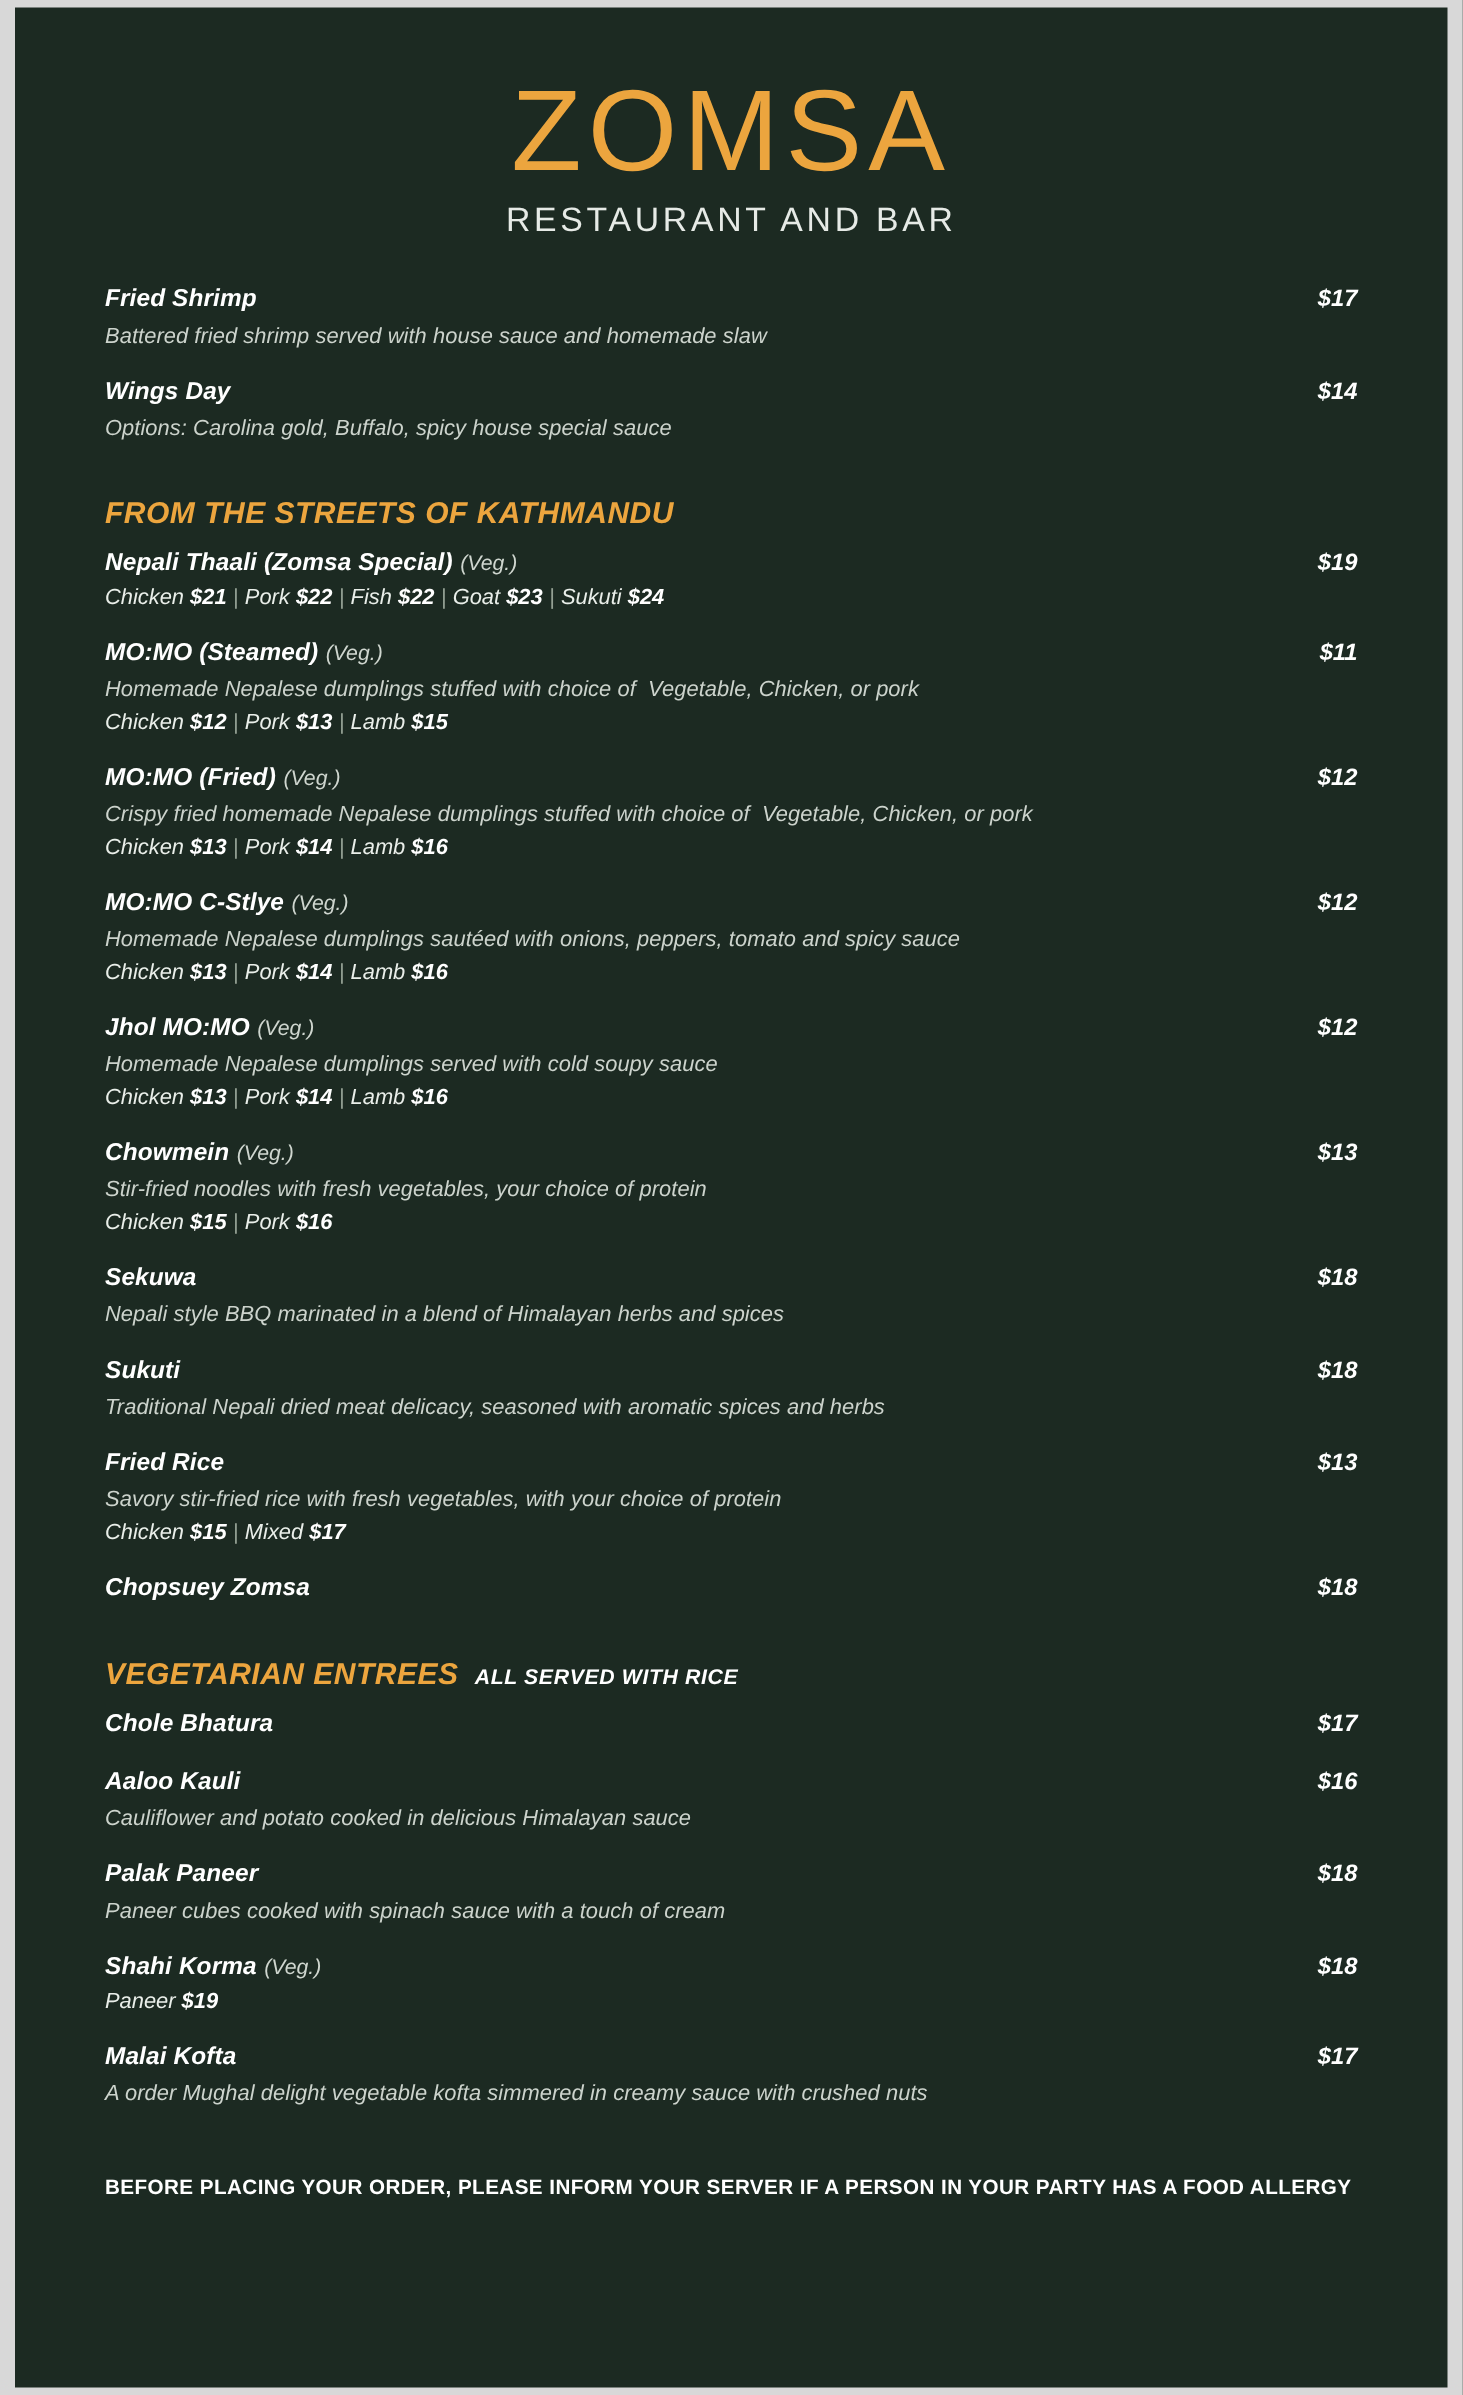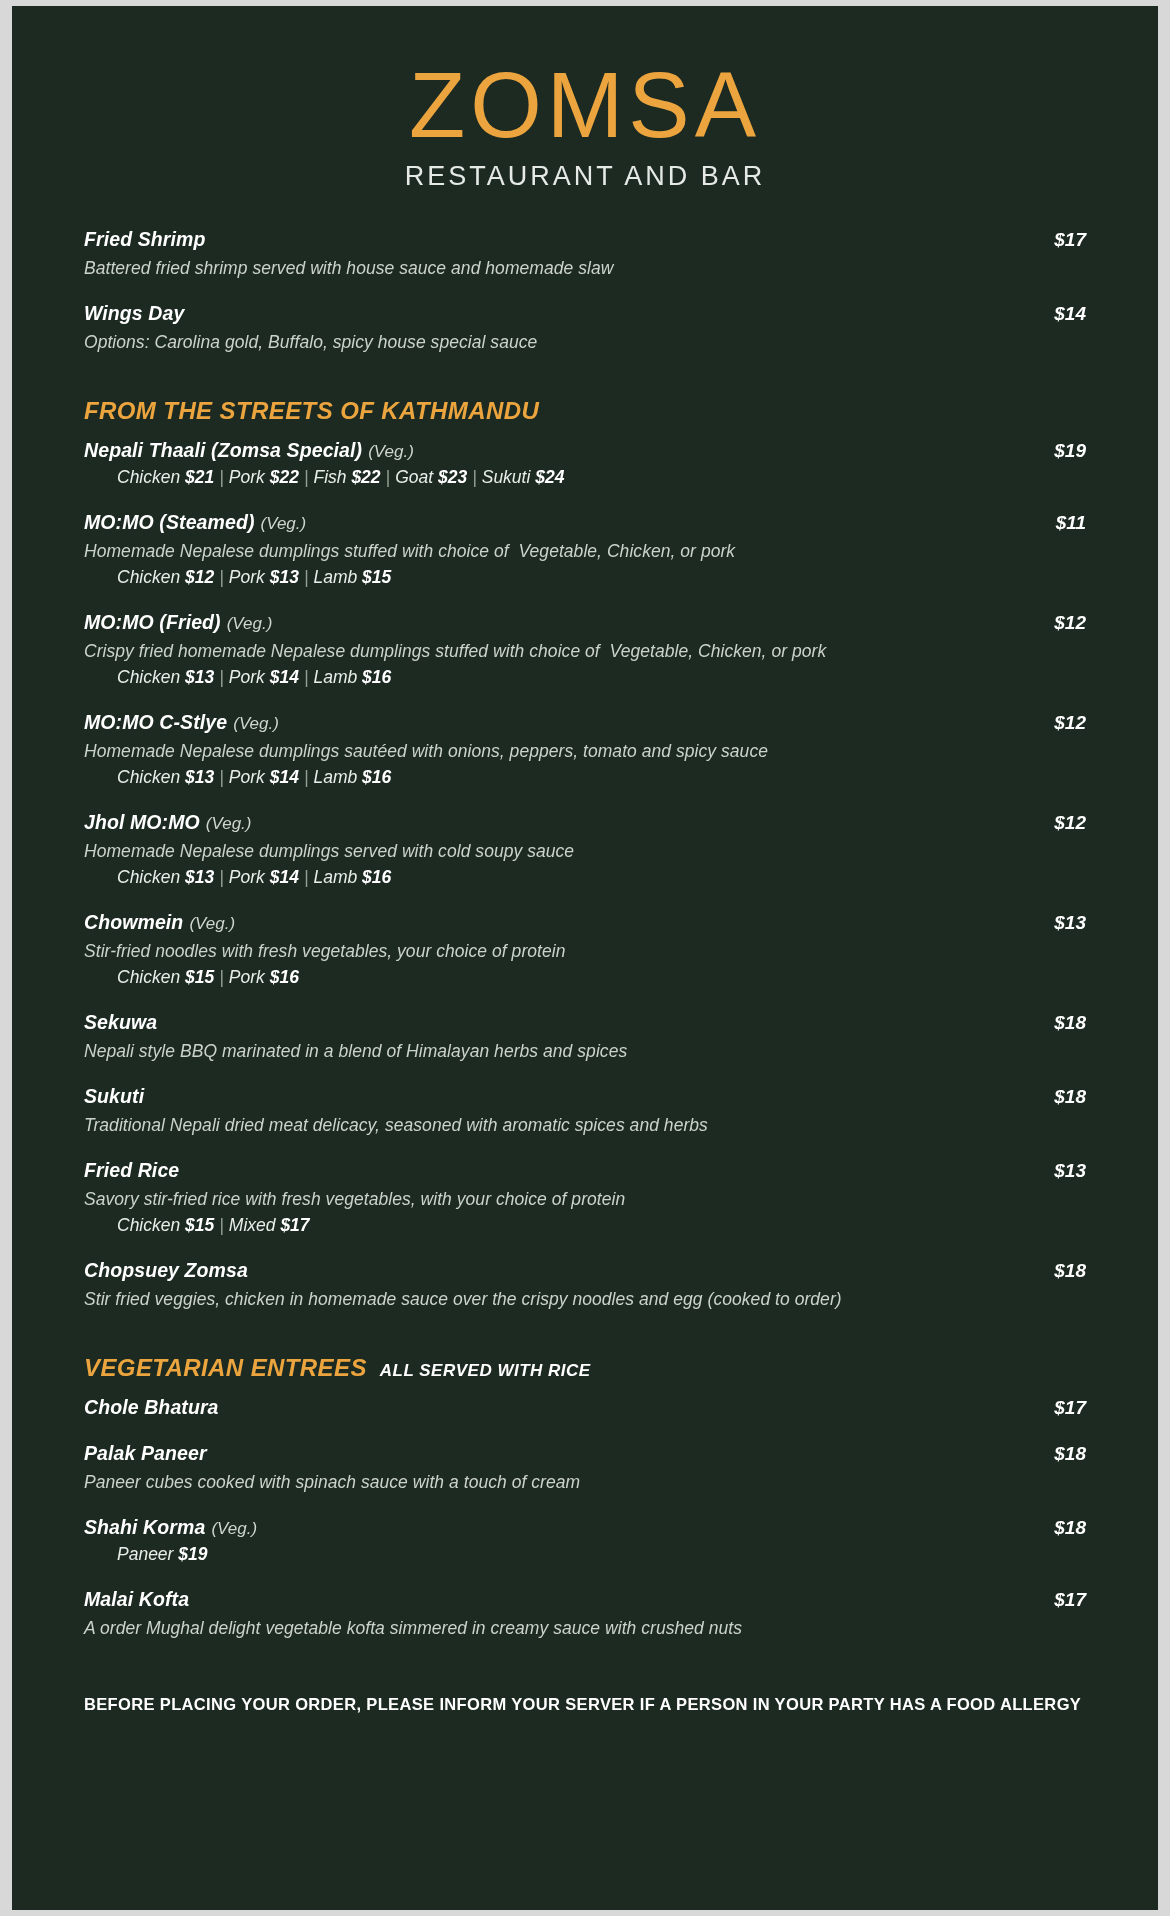--- a/index.html
+++ b/index.html
@@ -99,21 +99,20 @@
     color: #ccd3cc;
     font-size: 17.5px;
     margin-top: 7px;
     letter-spacing: 0.05px;
     white-space: pre-wrap;
   }
   .item-options {
     color: #e9eee9;
     font-size: 17.5px;
     margin-top: 5px;
-    margin-left: 33px;
   }
   .opt-label { font-weight: normal; }
   .opt-price { font-weight: bold; color: #ffffff; }
   .opt-sep { color: #93a093; margin: 0 5px; font-weight: normal; }
   .footer-note {
     margin: 56px 72px 0 72px;
     color: #ffffff;
     font-size: 16.5px;
     font-weight: bold;
     letter-spacing: 0.35px;
@@ -214,34 +213,40 @@
           <span class="item-price">$13</span>
         </div>
         <div class="item-desc">Savory stir-fried rice with fresh vegetables, with your choice of protein</div>
         <div class="item-options"><span class="opt-label">Chicken </span><span class="opt-price">$15</span><span class="opt-sep">|</span><span class="opt-label">Mixed </span><span class="opt-price">$17</span></div>
       </div>
       <div class="item">
         <div class="item-head">
           <div><span class="item-name">Chopsuey Zomsa</span></div>
           <span class="item-price">$18</span>
         </div>
-        <div class="item-desc">Stir fried veggies, chicken in homemade sauce over the crispy noodles and egg (cooked to order)</div>
       </div>
       <div class="section-head">
         <span class="section-title">VEGETARIAN ENTREES</span>
         <span class="section-sub">ALL SERVED WITH RICE</span>
       </div>
       <div class="item">
         <div class="item-head">
           <div><span class="item-name">Chole Bhatura</span></div>
           <span class="item-price">$17</span>
         </div>
       </div>
       <div class="item">
         <div class="item-head">
+          <div><span class="item-name">Aaloo Kauli</span></div>
+          <span class="item-price">$16</span>
+        </div>
+        <div class="item-desc">Cauliflower and potato cooked in delicious Himalayan sauce</div>
+      </div>
+      <div class="item">
+        <div class="item-head">
           <div><span class="item-name">Palak Paneer</span></div>
           <span class="item-price">$18</span>
         </div>
         <div class="item-desc">Paneer cubes cooked with spinach sauce with a touch of cream</div>
       </div>
       <div class="item">
         <div class="item-head">
           <div><span class="item-name">Shahi Korma</span><span class="item-veg">(Veg.)</span></div>
           <span class="item-price">$18</span>
         </div>

